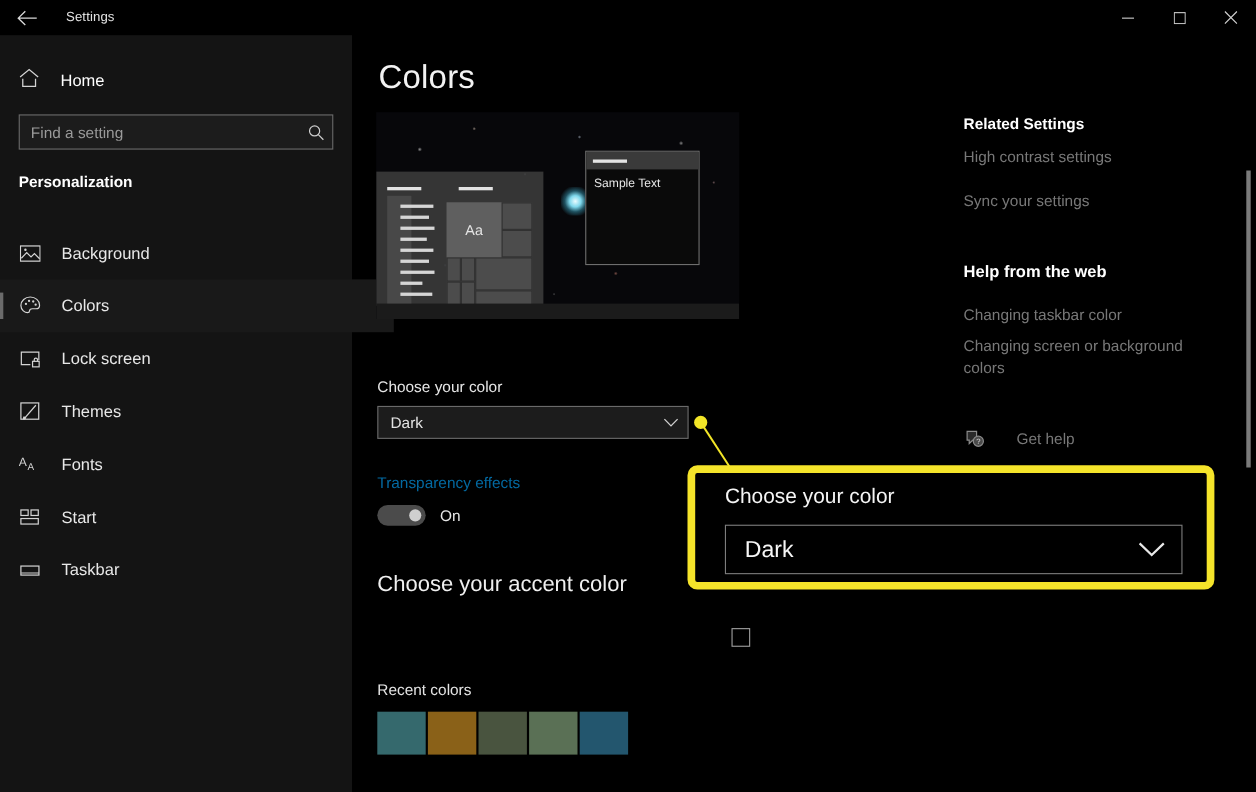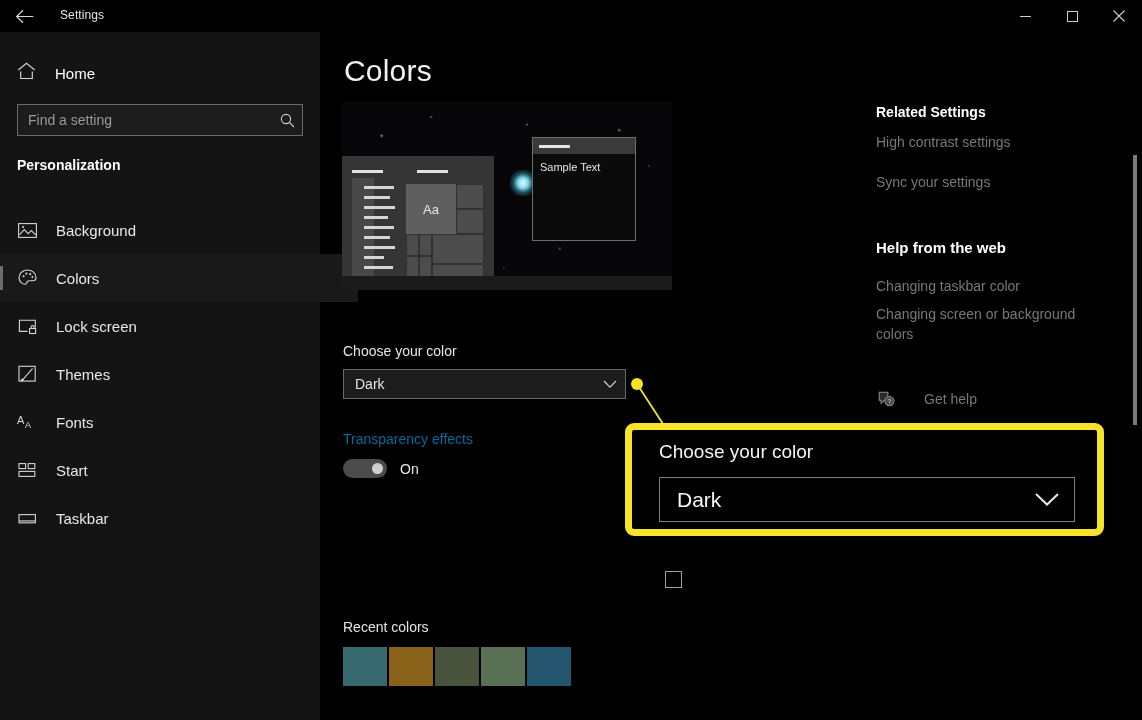--- a/index.html
+++ b/index.html
@@ -434,20 +434,21 @@
         </svg>
       </span>
     </div>
 
     <div id="lbl-transparency">Transparency effects</div>
     <div id="toggle-transparency">
       <span class="knob"></span>
     </div>
     <div id="lbl-toggle-state">On</div>
 
+    <h2 id="h-accent">Choose your accent color</h2>
     <div id="cb-auto-accent"></div>
     <div id="lbl-recent">Recent colors</div>
     <div id="swatches">
         <div class="swatch" style="background: rgb(53, 105, 109);"></div>
         <div class="swatch" style="background: rgb(138, 97, 24);"></div>
         <div class="swatch" style="background: rgb(73, 84, 63);"></div>
         <div class="swatch" style="background: rgb(90, 112, 85);"></div>
         <div class="swatch" style="background: rgb(35, 86, 110);"></div>
       </div>
 

